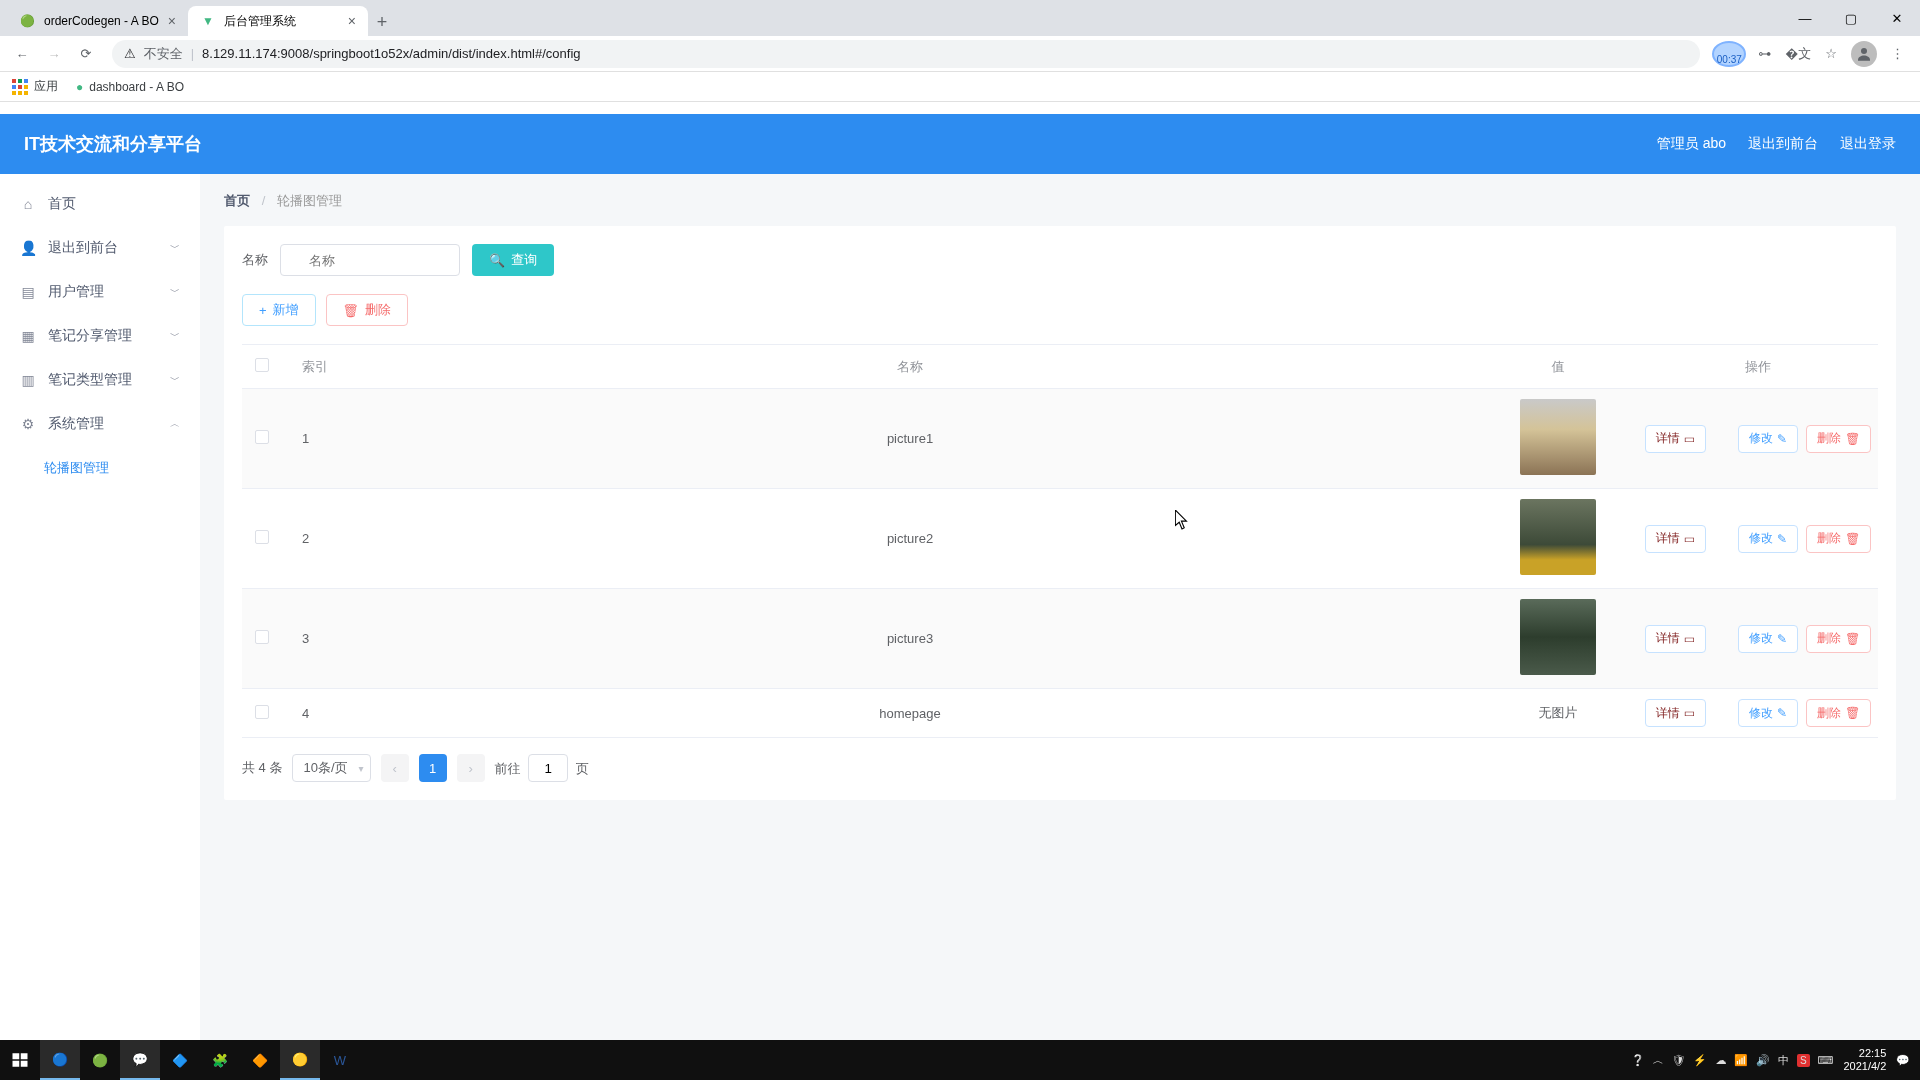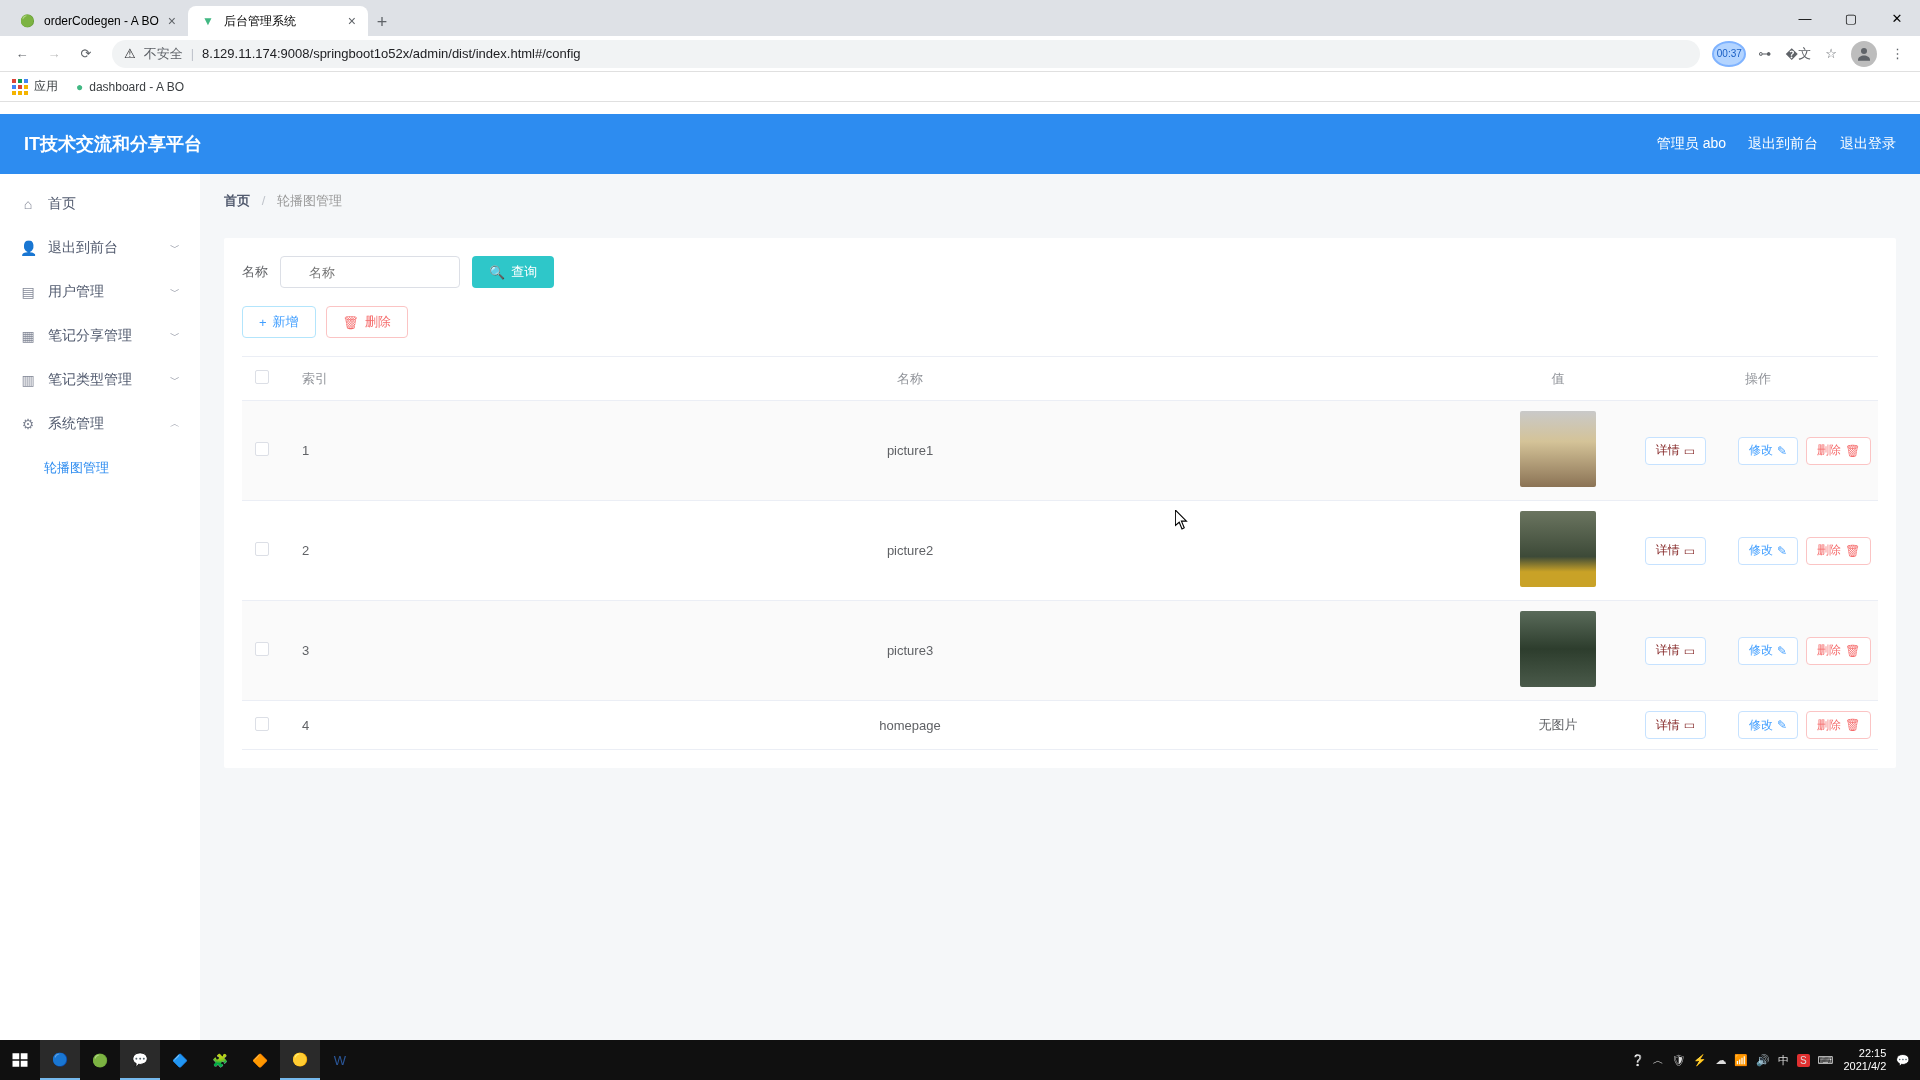--- a/index.html
+++ b/index.html
@@ -13,21 +13,21 @@
 .tab .close { margin-left: auto; color: #5f6368; font-size: 14px; }
 .new-tab { width: 28px; height: 28px; display: flex; align-items: center; justify-content: center; color: #5f6368; font-size: 18px; cursor: pointer; }
 .window-controls { position: absolute; right: 0; top: 0; display: flex; height: 36px; }
 .window-controls div { width: 46px; display: flex; align-items: center; justify-content: center; color: #000; cursor: pointer; }
 
 .addr-bar { height: 36px; display: flex; align-items: center; padding: 0 8px; gap: 4px; border-bottom: 1px solid #e0e0e0; }
 .nav-btn { width: 28px; height: 28px; display: flex; align-items: center; justify-content: center; color: #5f6368; border-radius: 50%; cursor: pointer; }
 .nav-btn.disabled { color: #bdbdbd; }
 .url-box { flex: 1; height: 28px; background: #f1f3f4; border-radius: 14px; display: flex; align-items: center; padding: 0 12px; gap: 8px; font-size: 13px; color: #202124; margin: 0 8px; }
 .url-box .insecure { color: #5f6368; }
-.time-badge { width: 34px; height: 26px; border-radius: 50%; background: #b3d4ff; border: 2px solid #7fb3ff; display: flex; align-items: center; justify-content: center; font-size: 10px; color: #1a5fc4; }
+.time-badge { width: 34px; height: 26px; border-radius: 50%; background: #b3d4ff; border: 2px solid #7fb3ff; display: flex; align-items: flex-end; justify-content: center; font-size: 10px; color: #1a5fc4; }
 .addr-icons { display: flex; gap: 14px; align-items: center; color: #5f6368; padding: 0 8px;}
 .avatar-circle { width: 26px; height: 26px; border-radius: 50%; background: #bdbdbd; display: flex; align-items: center; justify-content: center; }
 
 .bookmarks-bar { height: 30px; display: flex; align-items: center; padding: 0 12px; gap: 18px; border-bottom: 1px solid #e0e0e0; font-size: 12px; }
 .bm-item { display: flex; align-items: center; gap: 6px; color: #3c4043; cursor: pointer; }
 .apps-icon { width:16px; height:16px; display:grid; grid-template-columns:repeat(3,4px); grid-template-rows:repeat(3,4px); gap:2px; }
 .apps-icon span { background:#f4b400; }
 .apps-icon span:nth-child(1){background:#db4437}.apps-icon span:nth-child(2){background:#0f9d58}.apps-icon span:nth-child(3){background:#4285f4}
 .apps-icon span:nth-child(4){background:#4285f4}.apps-icon span:nth-child(5){background:#db4437}.apps-icon span:nth-child(6){background:#f4b400}
 
@@ -39,21 +39,21 @@
 
 
 .main { display: flex; height: calc(100% - 162px - 40px); }
 .sidebar { width: 200px; background: #fff; padding-top: 8px; }
 .menu-item { height: 44px; display: flex; align-items: center; padding: 0 20px; gap: 12px; color: #515a6e; cursor: pointer; position: relative; font-size: 14px; }
 .menu-item .chev { margin-left: auto; font-size: 10px; color: #808695; }
 .menu-item.sub { padding-left: 44px; color: #2d8cf0; font-size: 13px; }
 .menu-icon { width: 16px; text-align: center; color: #808695; }
 
 .content { flex: 1; background: #f5f7f9; padding: 18px 24px; overflow: auto; }
-.breadcrumb { font-size: 13px; color: #999; margin-bottom: 28px; }
+.breadcrumb { font-size: 13px; color: #999; margin-bottom: 16px; }
 .breadcrumb .bc-home { color: #515a6e; font-weight: 600; }
 .breadcrumb .sep { margin: 0 8px; color: #c0c4cc; }
 
 .card { background: #fff; border-radius: 2px; padding: 18px; }
 .search-row { display: flex; align-items: center; gap: 12px; margin-bottom: 18px; }
 .search-label { color: #606266; font-size: 13px; }
 .search-input { width: 180px; height: 32px; border: 1px solid #dcdfe6; border-radius: 4px; padding: 0 10px 0 28px; font-size: 13px; position: relative; }
 .input-wrap { position: relative; }
 .input-wrap .si { position: absolute; left: 8px; top: 8px; color: #c0c4cc; }
 .btn { height: 32px; padding: 0 16px; border-radius: 4px; display: inline-flex; align-items: center; gap: 6px; font-size: 13px; cursor: pointer; border: 1px solid transparent; }
@@ -302,20 +302,36 @@
       <div class="row-actions">
         <span class="mini-btn detail">详情 <span>▭</span></span>
         <span class="mini-btn edit">修改 <span>✎</span></span>
         <span class="mini-btn delete">删除 <span>🗑</span></span>
       </div>
     </td>
             </tr>
           </tbody>
       </table>
 
+      <div class="pagination">
+        <span>共 4 条</span>
+        <span class="page-size">
+            <span>10条/页</span>
+          </span>
+        <span class="pg-btn">‹</span>
+        <span class="pg-btn active">
+            <span>1</span>
+          </span>
+        <span class="pg-btn">›</span>
+        <span class="pg-jump">
+          <span>前往</span>
+          <input value="1" style="">
+          <span>页</span>
+        </span>
+      </div>
     </div>
   </div>
 </div>
 
 <div class="cursor">
   <svg viewBox="0 0 12 18">
       <path d="M0 0 L0 14 L3.5 11 L6 17 L8 16 L5.5 10 L10 10 Z" fill="#fff" stroke="#000" stroke-width="1"></path>
     </svg>
 </div>
 

